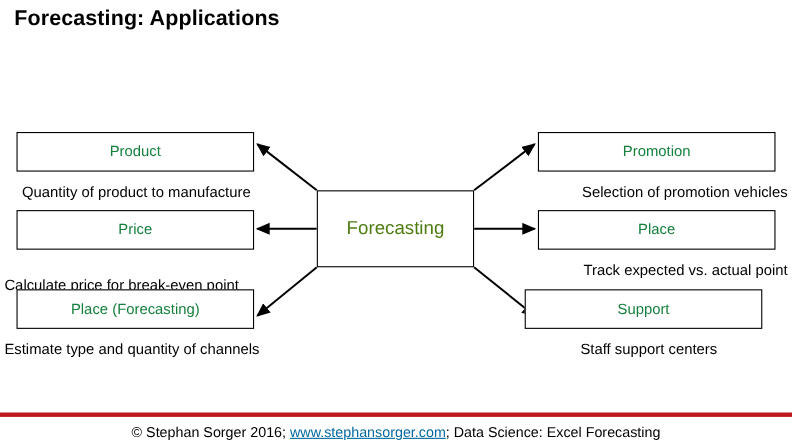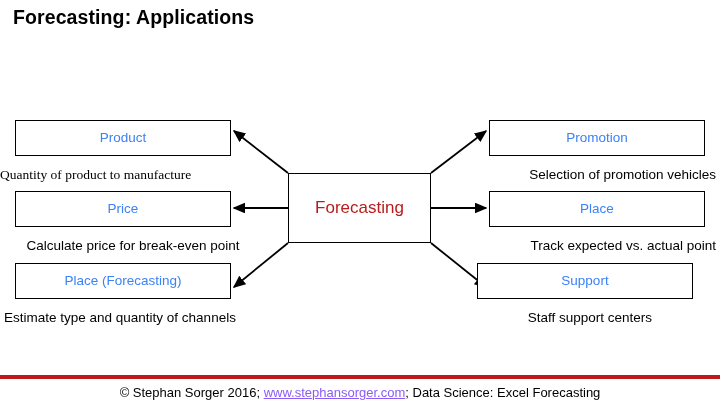--- a/index.html
+++ b/index.html
@@ -55,35 +55,35 @@
   .node-box {
     position: absolute;
     box-sizing: border-box;
     border: 1.4px solid #000000;
     background: #ffffff;
     display: flex;
     align-items: center;
     justify-content: center;
     font-size: 13.5px;
     line-height: 16px;
-    color: #3b82f6;
+    color: #15803d;
     white-space: nowrap;
   }
 
   .center-box {
     position: absolute;
     box-sizing: border-box;
     border: 1.4px solid #000000;
     background: #ffffff;
     display: flex;
     align-items: center;
     justify-content: center;
     font-size: 17px;
     line-height: 20px;
-    color: #b91c1c;
+    color: #4d7c0f;
     white-space: nowrap;
   }
 
   
   #box-product  { left: 15px;  top: 120px; width: 216px; height: 36px; }
   #box-price    { left: 15px;  top: 191px; width: 216px; height: 36px; text-align: right; }
   #box-place    { left: 15px;  top: 263px; width: 216px; height: 36px; }
 
   
   #box-promotion { left: 489px; top: 120px; width: 216px; height: 36px; }
@@ -97,22 +97,22 @@
   .caption {
     position: absolute;
     font-size: 13.5px;
     line-height: 17px;
     color: #000000;
     white-space: nowrap;
   }
   .caption.left  { text-align: left; }
   .caption.right { text-align: right; }
 
-  #cap-product   { left: 0;  top: 166px; width: 258px; font-family: Liberation Serif, serif; }
-  #cap-price     { left: 4px;  top: 237px; width: 258px; text-align: center; }
+  #cap-product   { left: 20px;  top: 166px; width: 258px; }
+  #cap-price     { left: 4px;  top: 251px; width: 258px; }
   #cap-place     { left: 4px;  top: 309px; width: 286px; }
 
   #cap-promotion { right: 4px; top: 166px; width: 280px; }
   #cap-sales     { right: 4px; top: 237px; width: 280px; }
   #cap-support   { right: 68px; top: 309px; width: 220px; }
 
   
   #footer-rule {
     position: absolute;
     left: 0;
@@ -126,21 +126,21 @@
     left: 0;
     top: 385px;
     width: 720px;
     text-align: center;
     font-size: 13px;
     line-height: 16px;
     color: #000000;
     white-space: nowrap;
   }
   #footer-link {
-    color: #8b5cf6;
+    color: #0369a1;
     text-decoration: underline;
   }
 </style>
 </head>
 <body>
 
 <div id="slide">
 
   <div id="slide-title">Forecasting: Applications</div>
 

